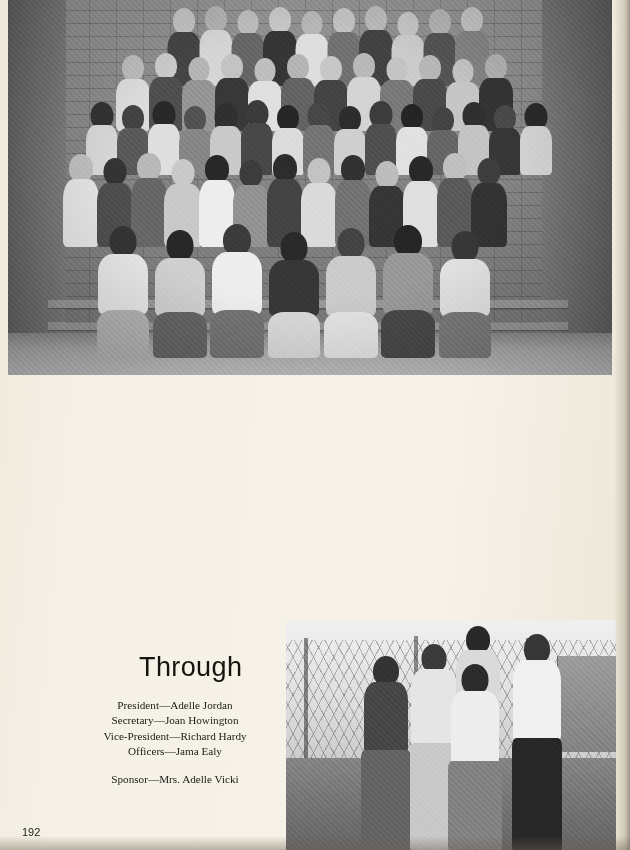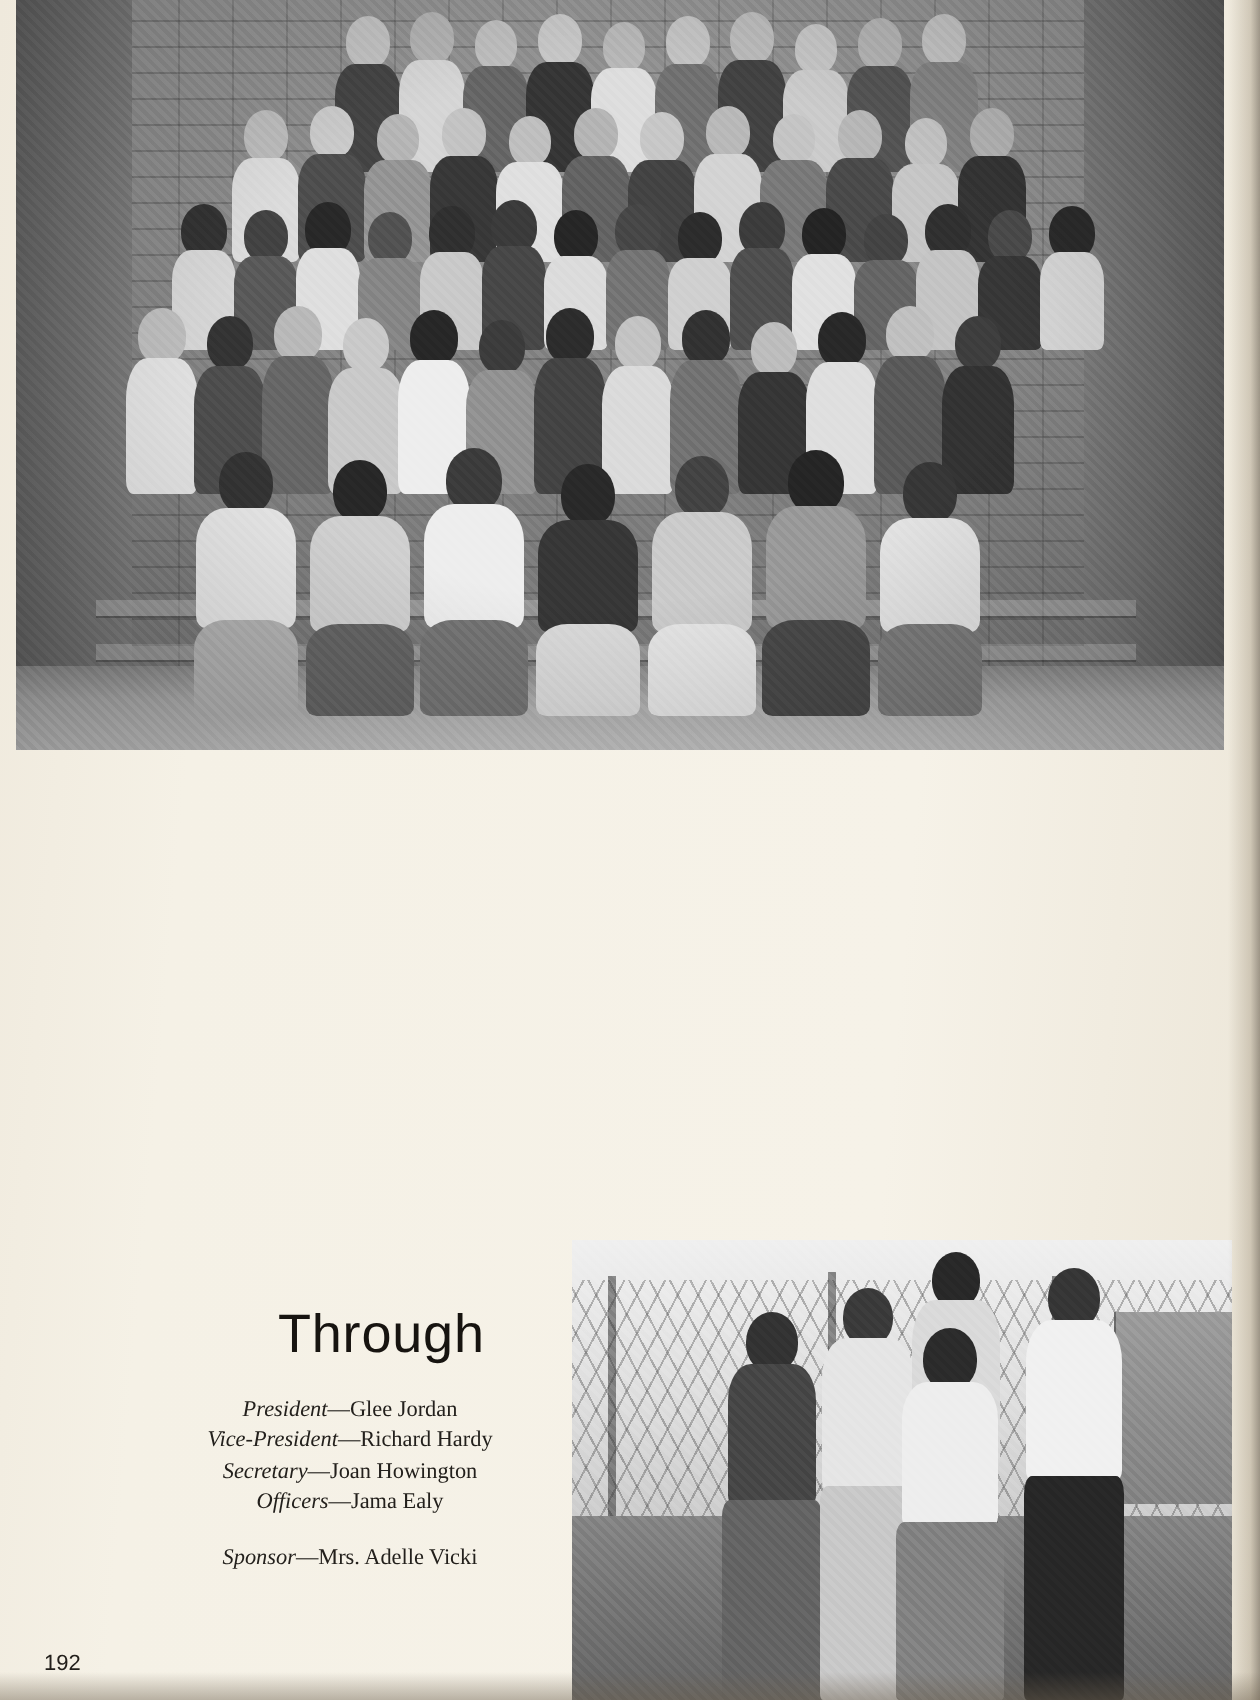--- a/index.html
+++ b/index.html
@@ -148,21 +148,21 @@
   .officers-list {
     position: absolute;
     left: 60px;
     top: 698px;
     width: 230px;
     text-align: center;
     font-size: 11.2px;
     line-height: 15.4px;
     color: #23201c;
   }
-  .officers-list .role { font-style: italic; }
+  .officers-list .role { }
   .officers-list .sponsor-line { margin-top: 12px; }
 
   .page-number {
     position: absolute;
     left: 22px;
     top: 826px;
     font-family: "Liberation Sans", sans-serif;
     font-size: 11px;
     color: #23201c;
   }
@@ -496,27 +496,27 @@
     <div class="vignette"></div>
     <div class="grain"></div>
   </div>
 
 
 
   <div class="officers-title">Through</div>
 
   <div class="officers-list">
     <div>
-      <span class="role">President</span><span>—</span><span>Glee Jordan</span>
+      <span class="role">President</span><span>—</span><span>Adelle Jordan</span>
+    </div>
+    <div>
+      <span class="role">Secretary</span><span>—</span><span>Joan Howington</span>
     </div>
     <div>
       <span class="role">Vice-President</span><span>—</span><span>Richard Hardy</span>
-    </div>
-    <div>
-      <span class="role">Secretary</span><span>—</span><span>Joan Howington</span>
     </div>
     <div>
       <span class="role">Officers</span><span>—</span><span>Jama Ealy</span>
     </div>
     <div class="sponsor-line">
       <span class="role">Sponsor</span><span>—</span><span>Mrs. Adelle Vicki</span>
     </div>
   </div>
 
   <div class="bottom-photo">

